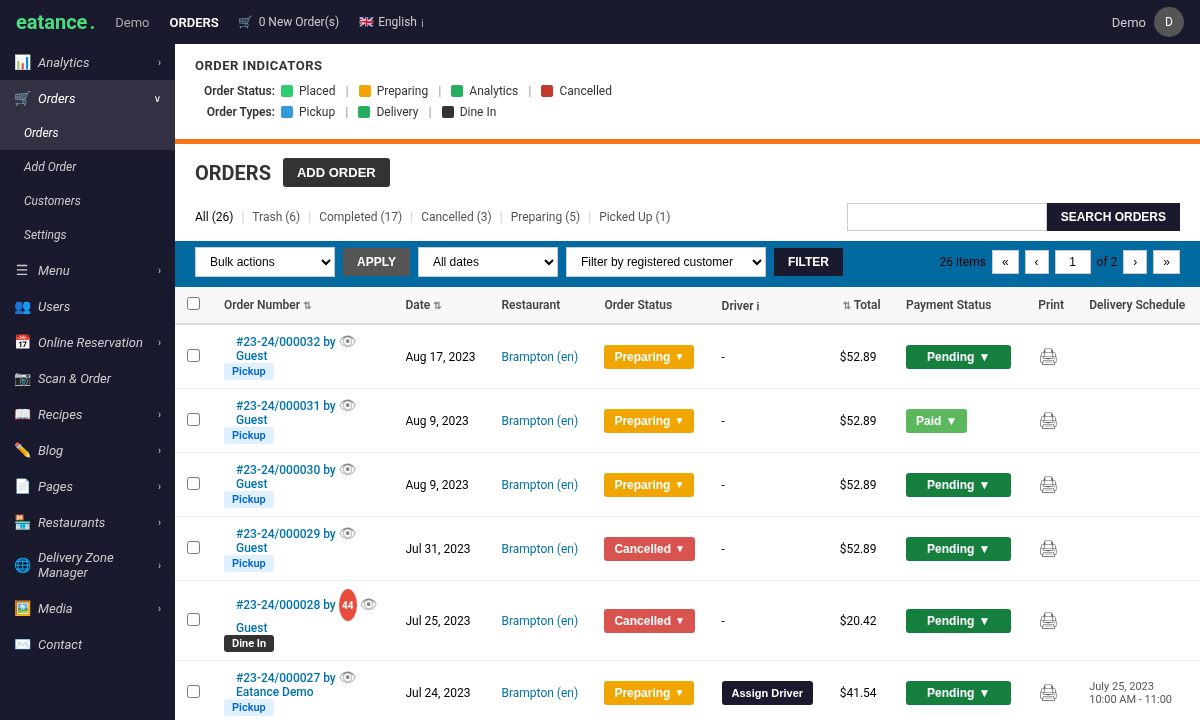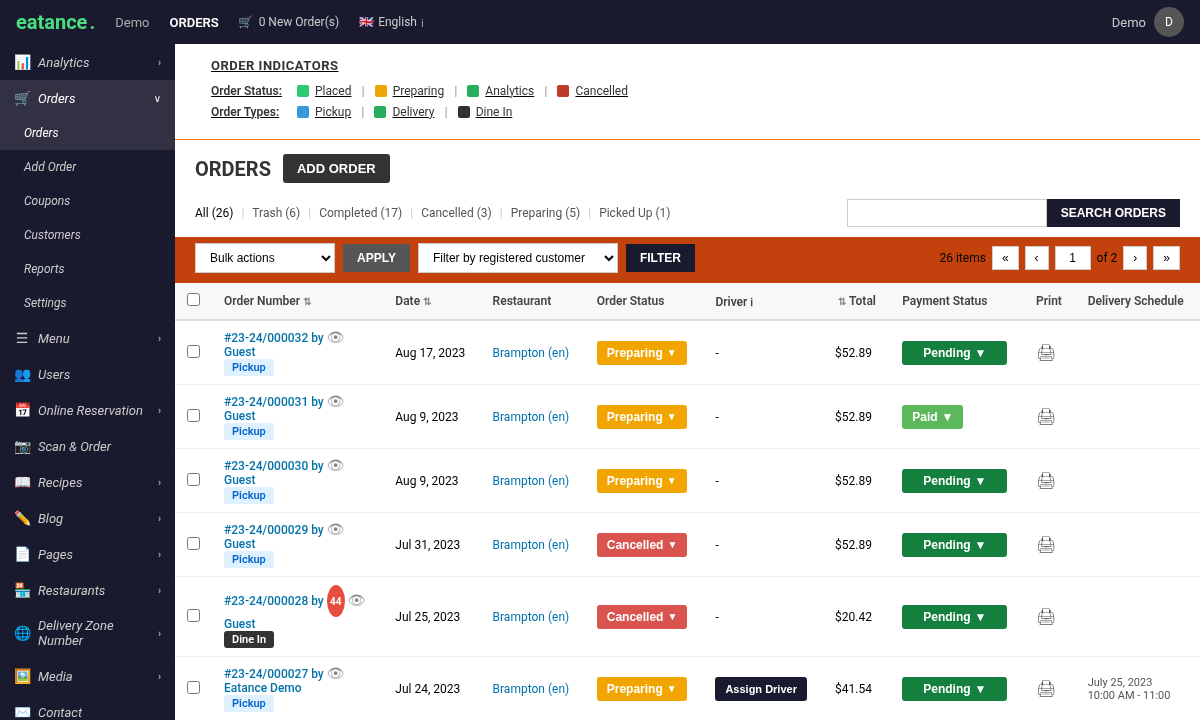--- a/index.html
+++ b/index.html
@@ -36,56 +36,56 @@
     .sidebar-item.sub { padding-left: 24px; font-size: 12px; }
     .sidebar-item.sub.active { color: #fff; }
     .sidebar-icon { font-size: 14px; width: 16px; text-align: center; flex-shrink: 0; }
     .sidebar-label { flex: 1; font-style: italic; }
     .sidebar-arrow { font-size: 10px; }
 
     
     .content { flex: 1; overflow-y: auto; background: #fff; }
 
     
-    .order-indicators { background: #fff; border-bottom: 1px solid #f97316; padding: 14px 36px; text-decoration: underline; }
+    .order-indicators { background: #fff; border-bottom: 5px solid #f97316; padding: 14px 20px; }
     .order-indicators h3 { font-size: 13px; font-weight: 700; color: #333; margin-bottom: 10px; letter-spacing: 0.5px; }
     .indicator-row { display: flex; align-items: center; gap: 6px; margin-bottom: 6px; flex-wrap: wrap; }
-    .indicator-label { font-weight: 600; font-size: 12px; color: #333; min-width: 80px; }
+    .indicator-label { font-weight: 600; font-size: 12px; color: #333; min-width: 80px; text-align: right; }
     .indicator-dot { width: 12px; height: 12px; border-radius: 2px; display: inline-block; }
     .indicator-text { font-size: 12px; color: #333; }
     .indicator-sep { color: #999; margin: 0 4px; }
 
     
     .orders-header { display: flex; align-items: center; gap: 12px; padding: 14px 20px 10px; background: #fff; }
     .orders-title { font-size: 20px; font-weight: 700; color: #333; }
     .add-order-btn { background: #333; color: #fff; border: none; padding: 7px 14px; font-size: 13px; font-weight: 600; cursor: pointer; border-radius: 3px; }
 
     
     .filter-row { padding: 6px 20px 10px; background: #fff; display: flex; align-items: center; gap: 8px; flex-wrap: wrap; }
     .filter-tab { font-size: 12px; color: #555; cursor: pointer; }
     .filter-tab.active { font-weight: 400; color: #000; }
     .filter-tab-sep { color: #ccc; font-size: 12px; }
     .search-area { margin-left: auto; display: flex; gap: 0; align-items: center; }
     .search-input { border: 1px solid #ccc; padding: 6px 10px; font-size: 12px; width: 200px; }
     .search-btn { background: #1a1a2e; color: #fff; border: none; padding: 7px 14px; font-size: 12px; font-weight: 600; cursor: pointer; }
 
     
-    .actions-row { padding: 6px 20px 10px; background: #c2410c; display: flex; align-items: center; gap: 8px; }
+    .actions-row { padding: 6px 20px 10px; background: #0369a1; display: flex; align-items: center; gap: 8px; }
     .select-dropdown { border: 1px solid #ccc; padding: 6px 10px; font-size: 12px; background: #fff; cursor: pointer; min-width: 140px; }
     .apply-btn { background: #555; color: #fff; border: none; padding: 7px 14px; font-size: 12px; font-weight: 600; cursor: pointer; }
     .filter-btn { background: #1a1a2e; color: #fff; border: none; padding: 7px 14px; font-size: 12px; font-weight: 600; cursor: pointer; }
     .pagination-area { margin-left: auto; display: flex; align-items: center; gap: 6px; font-size: 12px; }
     .page-btn { border: 1px solid #ccc; background: #fff; padding: 4px 9px; cursor: pointer; font-size: 12px; }
     .page-input { border: 1px solid #ccc; width: 36px; text-align: center; padding: 4px; font-size: 12px; }
 
     
     .orders-table { width: 100%; border-collapse: collapse; font-size: 12px; }
     .orders-table th { background: #f8f8f8; border-bottom: 2px solid #ddd; padding: 10px 12px; text-align: left; font-weight: 600; color: #444; white-space: nowrap; }
     .orders-table td { border-bottom: 1px solid #eee; padding: 8px 12px; vertical-align: middle; }
-    .order-num { color: #0073aa; text-decoration: none; font-weight: 500; }
+    .order-num { color: #0073aa; text-decoration: none; font-weight: 500; margin-left: 12px; }
     .badge { display: inline-block; padding: 2px 8px; border-radius: 3px; font-size: 11px; font-weight: 600; }
     .badge-pickup { background: #e0f0ff; color: #0066cc; }
     .badge-dine { background: #333; color: #fff; }
     .status-btn { display: inline-flex; align-items: center; gap: 4px; padding: 5px 10px; border: none; border-radius: 3px; font-size: 12px; font-weight: 600; cursor: pointer; }
     .status-preparing { background: #f0a500; color: #fff; }
     .status-cancelled { background: #d9534f; color: #fff; }
     .status-arrow { font-size: 10px; }
     .payment-pending { background: #15803d; color: #fff; display: inline-flex; align-items: flex-start; gap: 4px; padding: 5px 21px; border: none; border-radius: 3px; font-size: 12px; font-weight: 600; cursor: pointer; }
     .payment-paid { background: #5cb85c; color: #fff; display: inline-flex; align-items: center; gap: 4px; padding: 5px 10px; border: none; border-radius: 3px; font-size: 12px; font-weight: 600; cursor: pointer; }
     .eye-icon { color: #888; cursor: pointer; font-size: 14px; }
@@ -136,27 +136,21 @@
       <span class="sidebar-label">Orders</span>
       <span class="sidebar-arrow">∨</span>
     </div>
     <div class="sidebar-item sub active">
       <span class="sidebar-label">Orders</span>
     </div>
     <div class="sidebar-item sub">
       <span class="sidebar-label">Add Order</span>
     </div>
     <div class="sidebar-item sub">
-      <span class="sidebar-label">Coupons</span>
-    </div>
-    <div class="sidebar-item sub">
       <span class="sidebar-label">Customers</span>
-    </div>
-    <div class="sidebar-item sub">
-      <span class="sidebar-label">Reports</span>
     </div>
     <div class="sidebar-item sub">
       <span class="sidebar-label">Settings</span>
     </div>
     <div class="sidebar-item">
       <span class="sidebar-icon">☰</span>
       <span class="sidebar-label">Menu</span>
       <span class="sidebar-arrow">›</span>
     </div>
     <div class="sidebar-item">
@@ -187,21 +181,21 @@
       <span class="sidebar-label">Pages</span>
       <span class="sidebar-arrow">›</span>
     </div>
     <div class="sidebar-item">
       <span class="sidebar-icon">🏪</span>
       <span class="sidebar-label">Restaurants</span>
       <span class="sidebar-arrow">›</span>
     </div>
     <div class="sidebar-item">
       <span class="sidebar-icon">🌐</span>
-      <span class="sidebar-label">Delivery Zone Number</span>
+      <span class="sidebar-label">Delivery Zone Manager</span>
       <span class="sidebar-arrow">›</span>
     </div>
     <div class="sidebar-item">
       <span class="sidebar-icon">🖼️</span>
       <span class="sidebar-label">Media</span>
       <span class="sidebar-arrow">›</span>
     </div>
     <div class="sidebar-item">
       <span class="sidebar-icon">✉️</span>
       <span class="sidebar-label">Contact</span>
@@ -261,20 +255,23 @@
         <input type="text" class="search-input" placeholder="" style="">
         <button class="search-btn">SEARCH ORDERS</button>
       </div>
     </div>
 
     <div class="actions-row">
       <select class="select-dropdown">
         <option>Bulk actions</option>
       </select>
       <button class="apply-btn">APPLY</button>
+      <select class="select-dropdown">
+        <option>All dates</option>
+      </select>
       <select class="select-dropdown" style="min-width:200px;">
         <option>Filter by registered customer</option>
       </select>
       <button class="filter-btn">FILTER</button>
       <div class="pagination-area">
         <span>26 items</span>
         <button class="page-btn">«</button>
         <button class="page-btn">‹</button>
         <input type="text" class="page-input" value="1" style="">
         <span>of 2</span>

